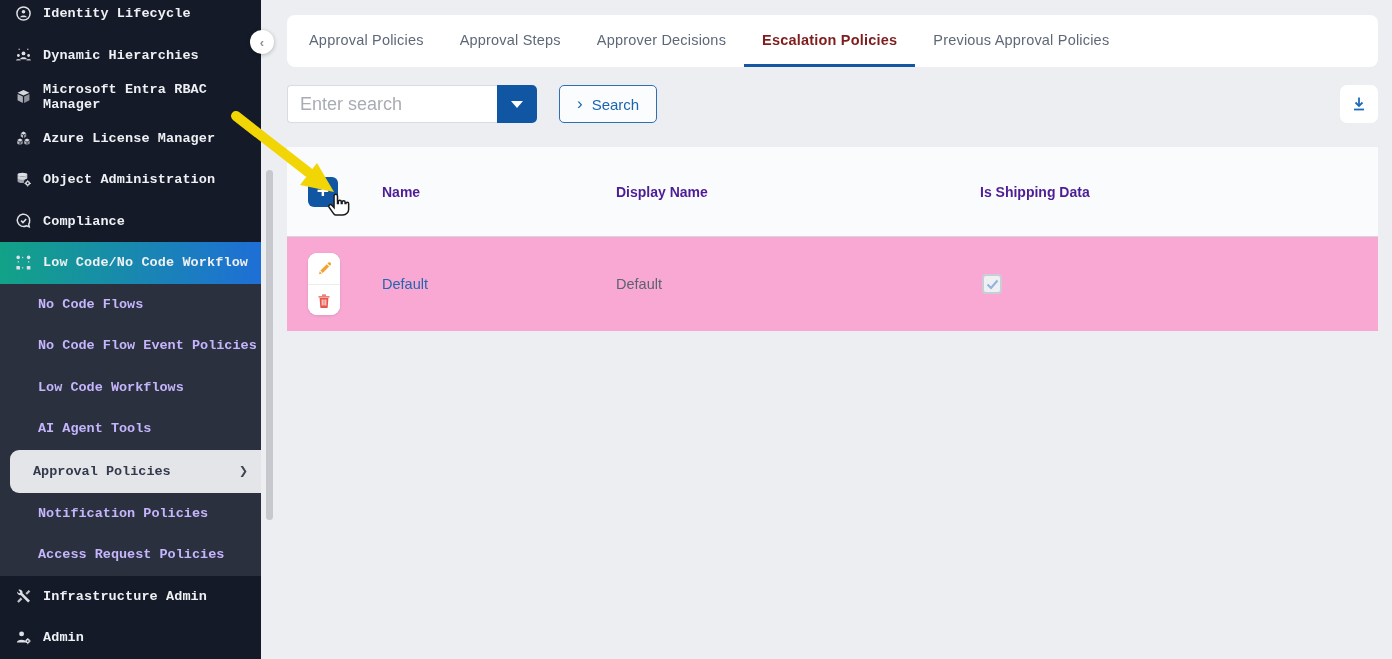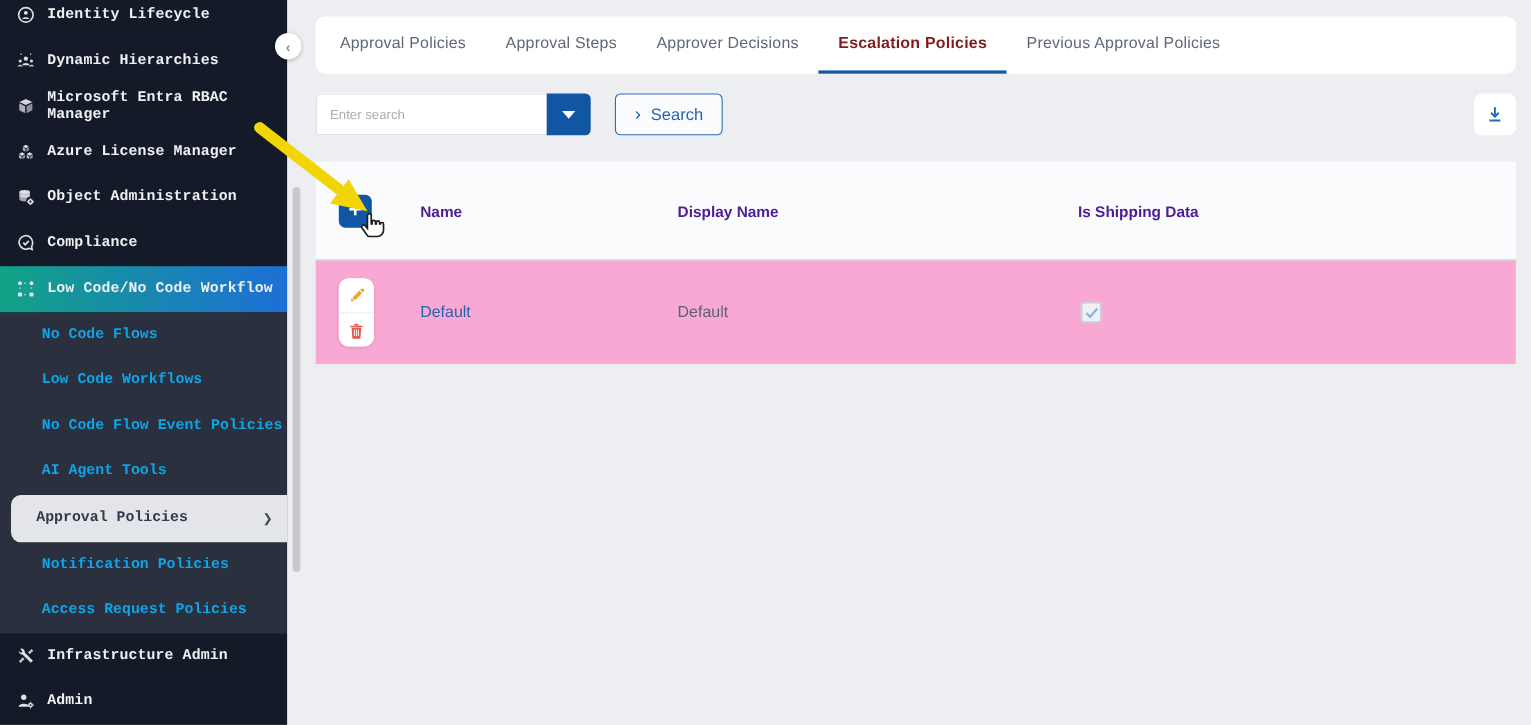--- a/index.html
+++ b/index.html
@@ -11,21 +11,21 @@
   
   .sidebar { width: 261px; height: 659px; background: #141a28; flex-shrink: 0; position: relative; overflow: hidden; z-index: 2; font-family: Liberation Mono, monospace; }
   .nav { position: absolute; top: -7px; left: 0; right: 0; }
   .nav-item { height: 41.5px; display: flex; align-items: center; gap: 11px; padding-left: 14px;
               color: #eef0f3; font-size: 13.5px; font-weight: 700; cursor: pointer; letter-spacing: .1px; }
   .nav-icon { width: 18px; height: 18px; display: flex; align-items: center; justify-content: center; color: #dde0e5; flex-shrink: 0; }
   .nav-icon svg { width: 17px; height: 17px; }
   .nav-item.gradient { background: linear-gradient(90deg, #12a287, #1e6fd6); }
   .sub-block { background: #2a303e; }
   .nav-sub { padding-left: 38px; height: 41.5px; display: flex; align-items: center;
-             color: #0ea5e9; font-size: 13.5px; font-weight: 700; cursor: pointer; }
+             color: #c4b5fd; font-size: 13.5px; font-weight: 700; cursor: pointer; }
   .nav-sub.selected { background: #e4e5e9; color: #333a4c; border-radius: 9px 0 0 9px; margin-left: 10px;
                       padding-left: 23px; padding-right: 13px; height: 43px; justify-content: space-between; }
   .sub-chevron { color: #3f4654; font-size: 15px; font-weight: 700; }
 
   .collapse-btn { position: absolute; left: 250px; top: 30px; width: 24px; height: 24px; border-radius: 50%;
                   background: #ffffff; box-shadow: 0 1px 4px rgba(0,0,0,.25); display: flex; align-items: center;
                   justify-content: center; color: #8a8f99; font-size: 13px; font-weight: 700; z-index: 5; cursor: pointer; }
 
   .side-scrollbar { position: absolute; left: 266px; top: 170px; width: 7px; height: 350px;
                     background: #c6c8cd; border-radius: 4px; z-index: 4; }
@@ -34,21 +34,21 @@
   .main { flex: 1; padding: 15px 14px 0 26px; position: relative; }
 
   .tabbar { background: #ffffff; border-radius: 8px; height: 52px; display: flex; align-items: stretch; padding: 0 4px; }
   .tab { display: flex; align-items: center; padding: 0 18px; color: #5e6877; font-size: 14.5px;
          letter-spacing: .2px; border-bottom: 3px solid transparent; cursor: pointer; }
   .tab.active { color: #7f1d1d; font-weight: 700; border-bottom-color: #1458a3; justify-content: flex-end; }
 
   .toolbar { margin-top: 18px; display: flex; align-items: center; height: 38px; }
   .search-group { display: flex; width: 250px; height: 38px; }
   .search-input { flex: 1; min-width: 0; border: 1px solid #d9dbe0; border-right: none; border-radius: 4px 0 0 4px;
-                  padding: 0 12px; font-size: 12px; color: #0369a1; background: #fff; outline: none;
+                  padding: 0 12px; font-size: 18px; color: #0369a1; background: #fff; outline: none;
                   font-family: "Liberation Sans", sans-serif; }
   .search-input::placeholder { color: #a8acb4; }
   .dropdown-btn { width: 40px; background: #1156a3; border: none; border-radius: 0 5px 5px 0; cursor: pointer;
                   display: flex; align-items: center; justify-content: center; }
   .caret-down { width: 0; height: 0; border-left: 6px solid transparent; border-right: 6px solid transparent;
                 border-top: 7px solid #ffffff; }
   .search-btn { margin-left: 22px; height: 38px; border: 1px solid #2e6fb4; color: #1b65af; background: #fbfcfe;
                 border-radius: 5px; padding: 0 17px; font-size: 15px; display: flex; align-items: center; gap: 9px;
                 cursor: pointer; font-family: "Liberation Sans", sans-serif; }
   .search-btn .chev { font-size: 17px; line-height: 1; margin-top: -2px; }
@@ -189,24 +189,24 @@
             </svg>
         </span>
         <span>Low Code/No Code Workflow</span>
       </div>
 
       <div class="sub-block">
         <div class="nav-sub">
           <span>No Code Flows</span>
         </div>
         <div class="nav-sub">
+          <span>No Code Flow Event Policies</span>
+        </div>
+        <div class="nav-sub">
           <span>Low Code Workflows</span>
-        </div>
-        <div class="nav-sub">
-          <span>No Code Flow Event Policies</span>
         </div>
         <div class="nav-sub">
           <span>AI Agent Tools</span>
         </div>
         <div class="nav-sub selected">
           <span>Approval Policies</span>
           <span class="sub-chevron">❯</span>
         </div>
         <div class="nav-sub">
           <span>Notification Policies</span>

